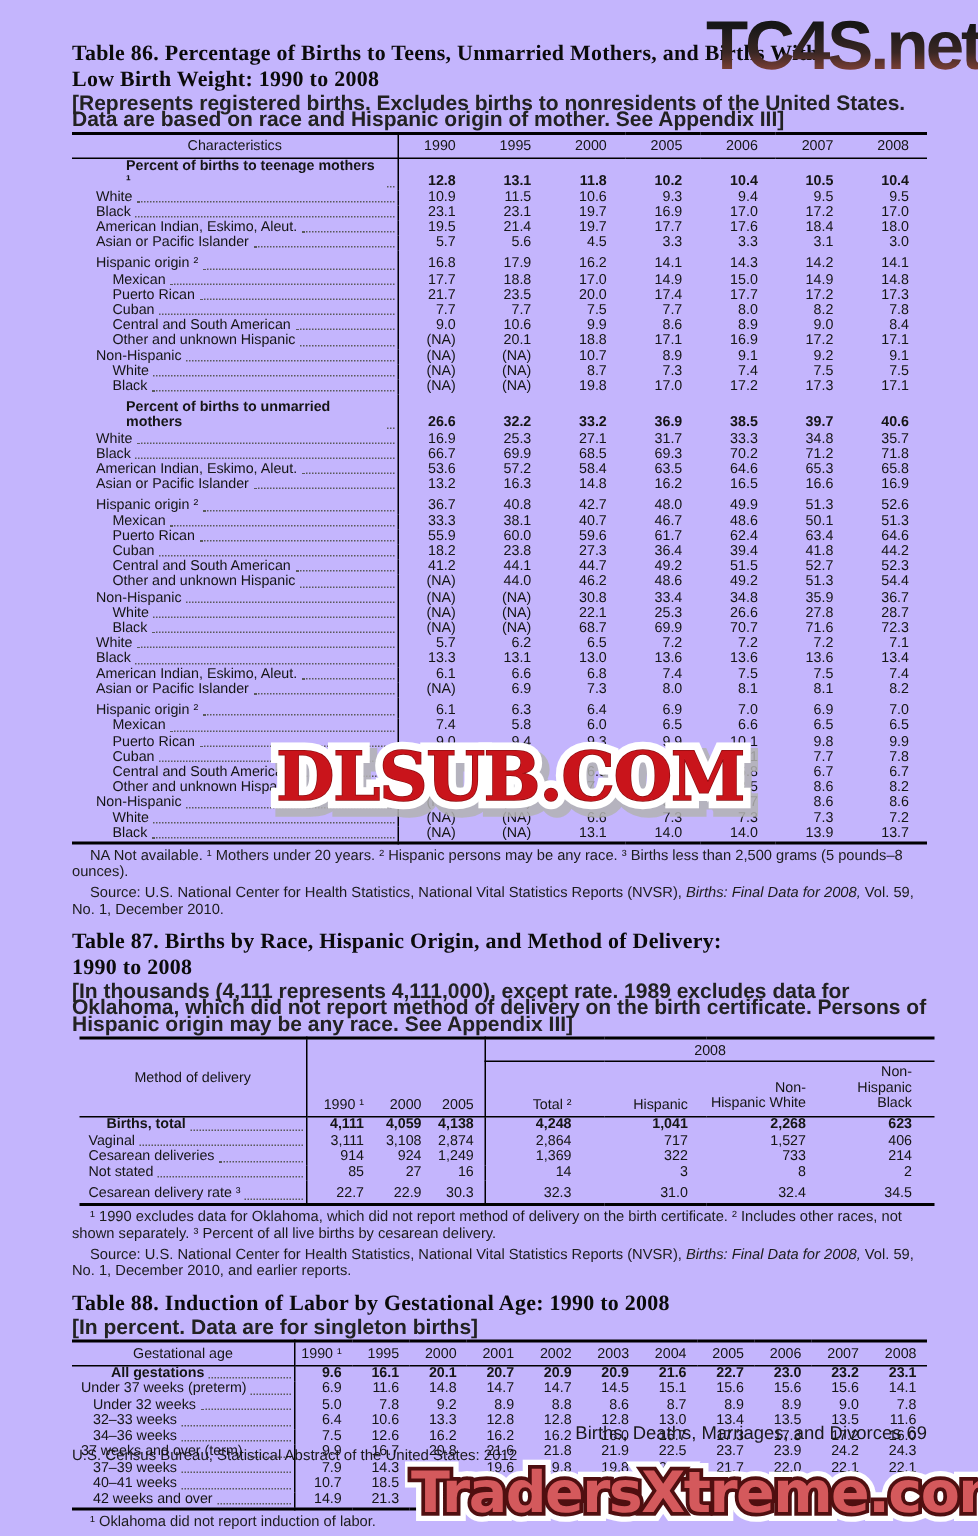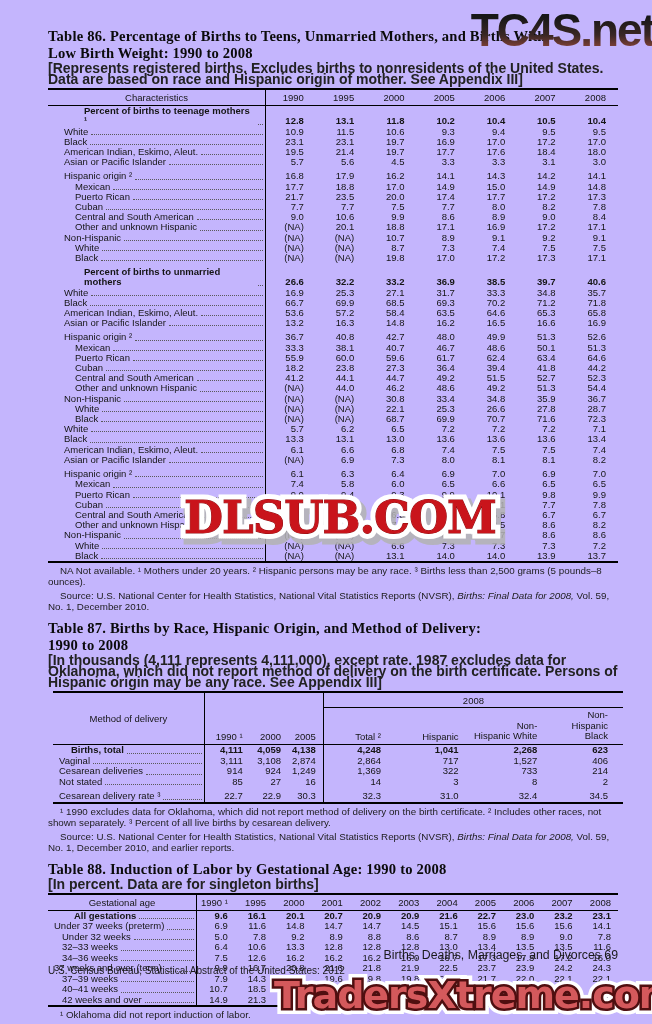--- a/index.html
+++ b/index.html
@@ -707,21 +707,21 @@
         </tbody>
     </table>
 
     <p class="fn">NA Not available. ¹ Mothers under 20 years. ² Hispanic persons may be any race. ³ Births less than 2,500 grams (5 pounds–8 ounces).</p>
     <p class="fn"><span>Source: U.S. National Center for Health Statistics, National Vital Statistics Reports (NVSR), </span><i>Births: Final Data for 2008,</i><span> Vol. 59, No. 1, December 2010.</span></p>
 
     <div class="ttl mt6">
       <span>Table 87. Births by Race, Hispanic Origin, and Method of Delivery:</span>
       <span>1990 to 2008</span>
     </div>
-    <p class="note">[In thousands (4,111 represents 4,111,000), except rate. 1987 excludes data for Oklahoma, which did not report method of delivery on the birth certificate. Persons of Hispanic origin may be any race. See Appendix III]</p>
+    <p class="note">[In thousands (4,111 represents 4,111,000), except rate. 1989 excludes data for Oklahoma, which did not report method of delivery on the birth certificate. Persons of Hispanic origin may be any race. See Appendix III]</p>
 
     <table class="dt t87">
       <colgroup>
         <col style="width:150px">
           <col style="width:45px">
           <col style="width:38px">
           <col style="width:35px">
         <col style="width:79px">
           <col style="width:67px">
           <col style="width:81px">

